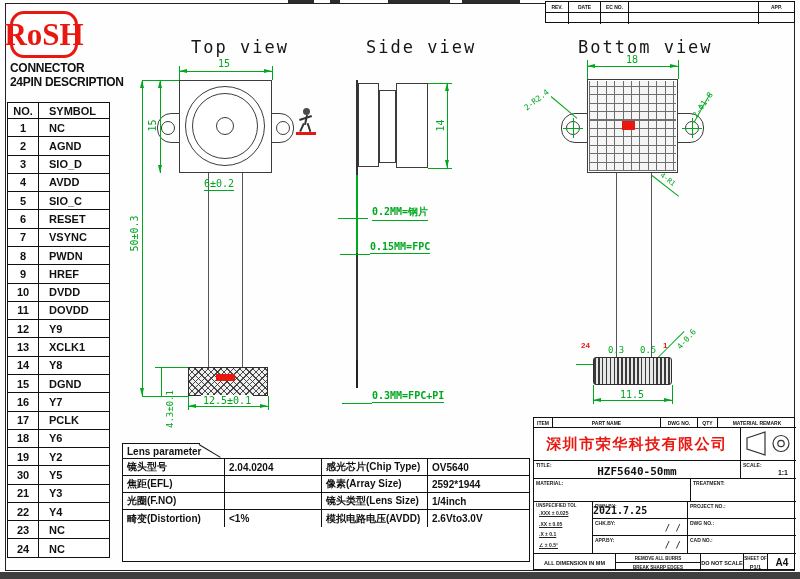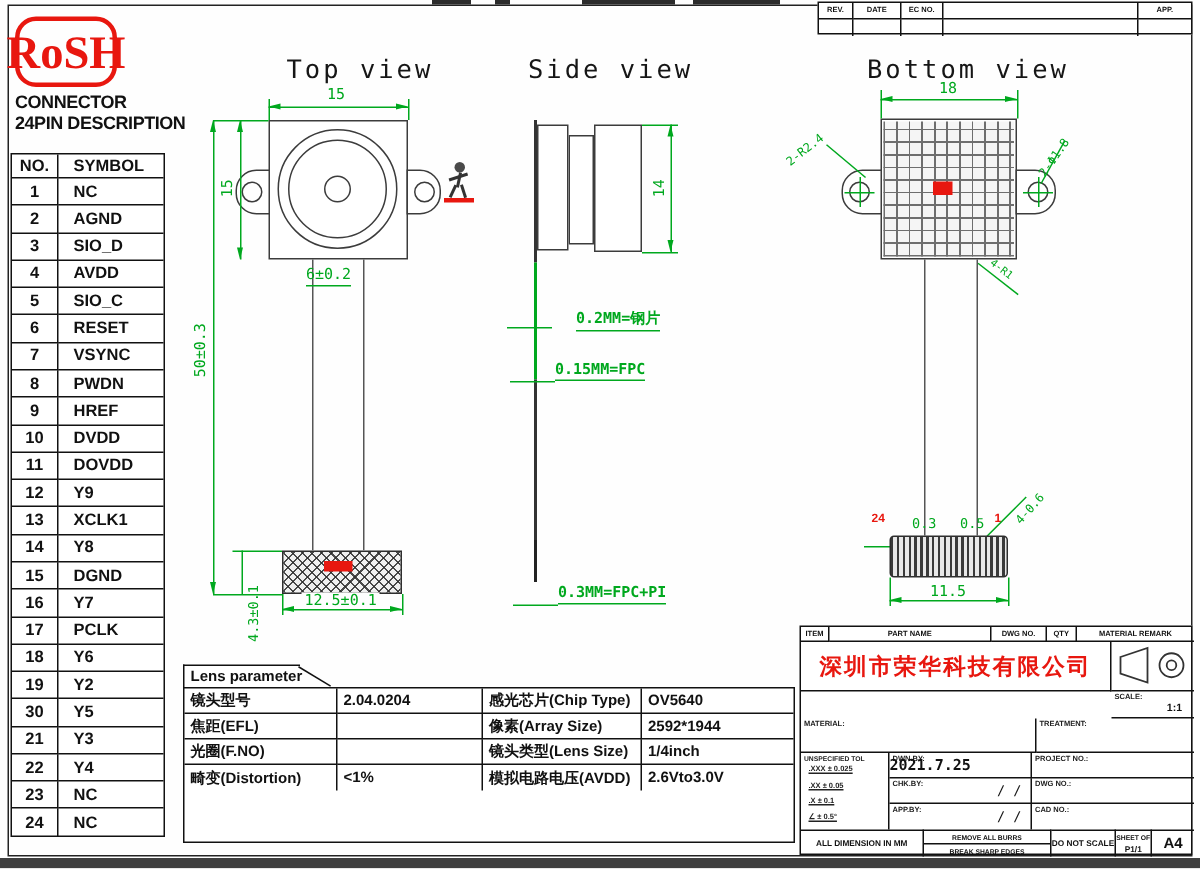--- a/index.html
+++ b/index.html
@@ -288,38 +288,38 @@
 
   <div class="a" style="left:296px;top:108px;width:21px;height:27px">
     <div class="a" style="left:7px;top:0;width:7px;height:7px;border-radius:50%;background:#4a4a4a"></div>
     <div class="a" style="left:9px;top:7px;width:2px;height:10px;background:#333;transform:rotate(12deg)"></div>
     <div class="a" style="left:3px;top:9px;width:13px;height:1.6px;background:#333;transform:rotate(-18deg)"></div>
     <div class="a" style="left:5px;top:15px;width:2px;height:9px;background:#333;transform:rotate(25deg)"></div>
     <div class="a" style="left:12px;top:15px;width:2px;height:9px;background:#333;transform:rotate(-18deg)"></div>
     <div class="a" style="left:0;top:23.5px;width:20px;height:3.5px;background:#e8170f"></div>
   </div>
 
-  <div class="viewtitle" style="left:352px;top:37px">Side view</div>
+  <div class="viewtitle" style="left:366px;top:37px">Side view</div>
   <div class="a" style="left:355.5px;top:80px;width:2.6px;height:95px;background:#333"></div>
   <div class="a" style="left:355.5px;top:175px;width:2.6px;height:78px;background:#00a81e"></div>
   <div class="a" style="left:356.3px;top:253px;width:1.4px;height:107px;background:#333"></div>
   <div class="a" style="left:355.8px;top:360px;width:2.4px;height:28px;background:#222"></div>
   <div class="box" style="left:358px;top:83px;width:21px;height:84px"></div>
   <div class="box" style="left:379px;top:90px;width:17px;height:73px"></div>
   <div class="box" style="left:396px;top:83px;width:32px;height:85px"></div>
 
   <div class="ghl" style="left:428px;top:83px;width:24px"></div>
   <div class="ghl" style="left:428px;top:168px;width:24px"></div>
   <div class="gvl" style="left:447px;top:83px;height:85px"></div>
   <div class="ar aU" style="left:444.5px;top:83px"></div>
   <div class="ar aD" style="left:444.5px;top:160px"></div>
   <div class="gtxt" style="left:430px;top:120px;width:20px;text-align:center;transform:rotate(-90deg)">14</div>
 
   <div class="ghl" style="left:338px;top:218px;width:30px"></div>
-  <div class="note" style="left:384px;top:205px">0.2MM=钢片</div>
+  <div class="note" style="left:372px;top:205px">0.2MM=钢片</div>
   <div class="ghl" style="left:340px;top:254px;width:30px"></div>
   <div class="note" style="left:370px;top:241px">0.15MM=FPC</div>
   <div class="ghl" style="left:342px;top:403px;width:30px"></div>
   <div class="note" style="left:372px;top:390px">0.3MM=FPC+PI</div>
 
   <div class="viewtitle" style="left:578px;top:37px">Bottom view</div>
   <div class="box" style="left:587px;top:79px;width:91px;height:94px;border-width:1.5px">
     <div class="waffle" style="position:absolute;left:1px;top:1px;right:1px;bottom:1px"></div>
   </div>
   <div class="box" style="left:561px;top:113px;width:27px;height:30px;border-radius:14px 0 0 14px"></div>
@@ -410,20 +410,24 @@
 
     <div class="tc br bb company" style="left:0;top:10px;width:207px;height:33px">深圳市荣华科技有限公司</div>
     <div class="tc bb" style="left:207px;top:10px;width:55px;height:33px">
       <svg width="53" height="31" viewBox="0 0 53 31">
         <polygon points="6,10 24,4 24,27 6,21" fill="none" stroke="#333" stroke-width="1.2"></polygon>
         <circle cx="40" cy="15.5" r="8" fill="none" stroke="#333" stroke-width="1.2"></circle>
         <circle cx="40" cy="15.5" r="3.2" fill="none" stroke="#333" stroke-width="1.2"></circle>
       </svg>
     </div>
 
+    <div class="tc br bb" style="left:0;top:43px;width:207px;height:18px">
+      <span class="lab" style="position:absolute;left:2px;top:1px">TITLE:</span>
+      <div style="position:absolute;left:0;top:4px;width:100%;text-align:center;font:bold 11px 'DejaVu Sans Mono',monospace">HZF5640-50mm</div>
+    </div>
     <div class="tc bb" style="left:207px;top:43px;width:55px;height:18px">
       <span class="lab" style="position:absolute;left:2px;top:1px">SCALE:</span>
       <div style="position:absolute;right:8px;top:8px;font:bold 7px 'Liberation Sans',sans-serif">1:1</div>
     </div>
 
     <div class="tc br bb" style="left:0;top:61px;width:157px;height:23px">
       <span class="lab" style="position:absolute;left:2px;top:1px">MATERIAL:</span>
     </div>
     <div class="tc bb" style="left:157px;top:61px;width:105px;height:23px">
       <span class="lab" style="position:absolute;left:2px;top:1px">TREATMENT:</span>

